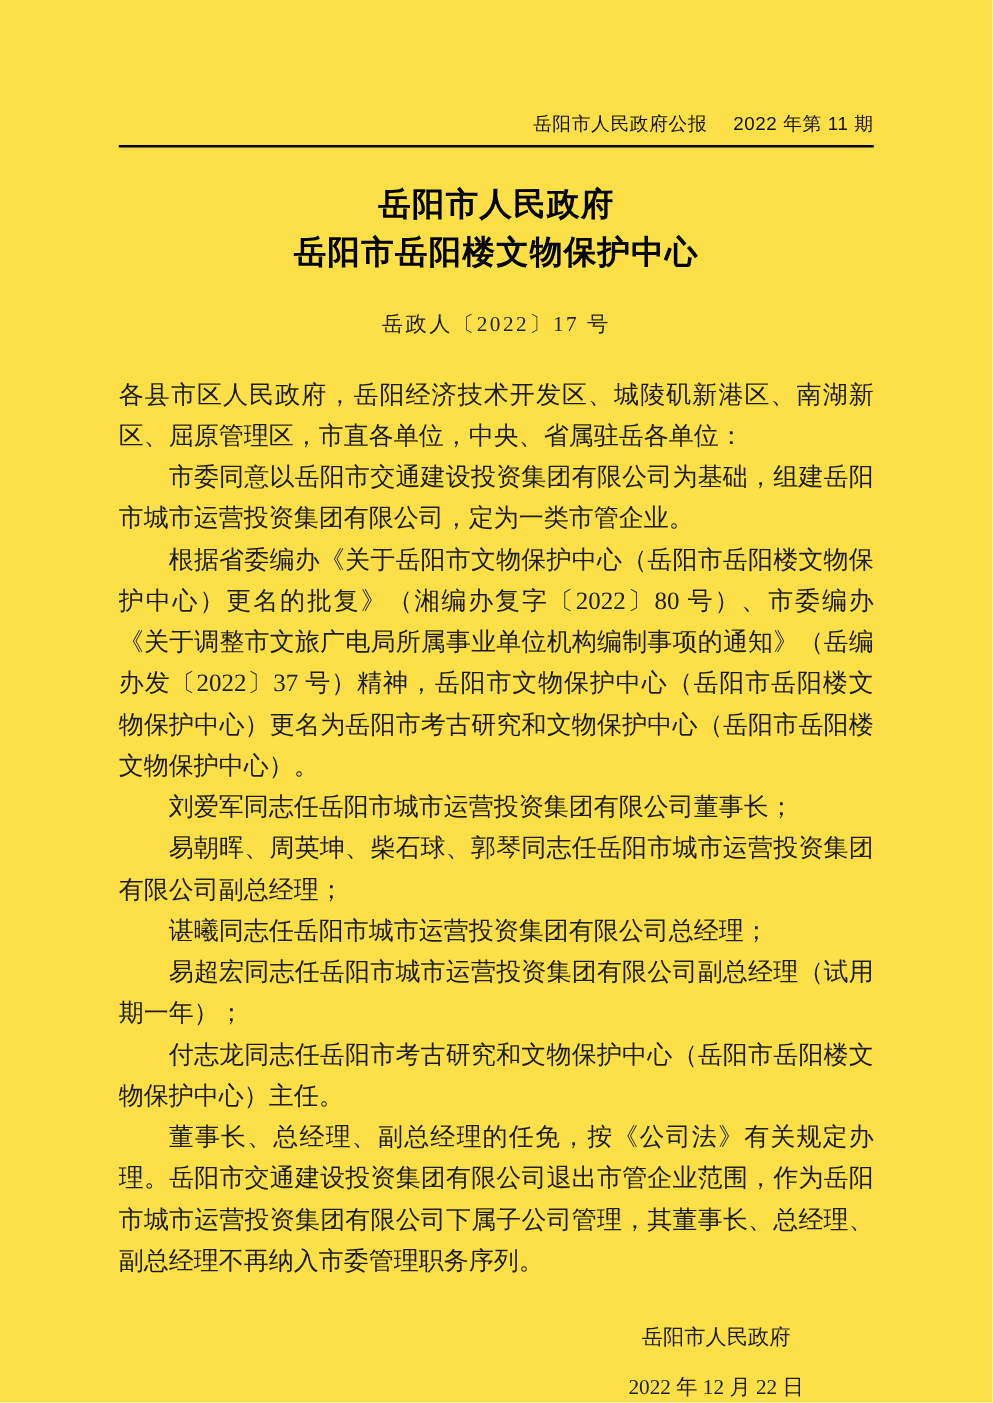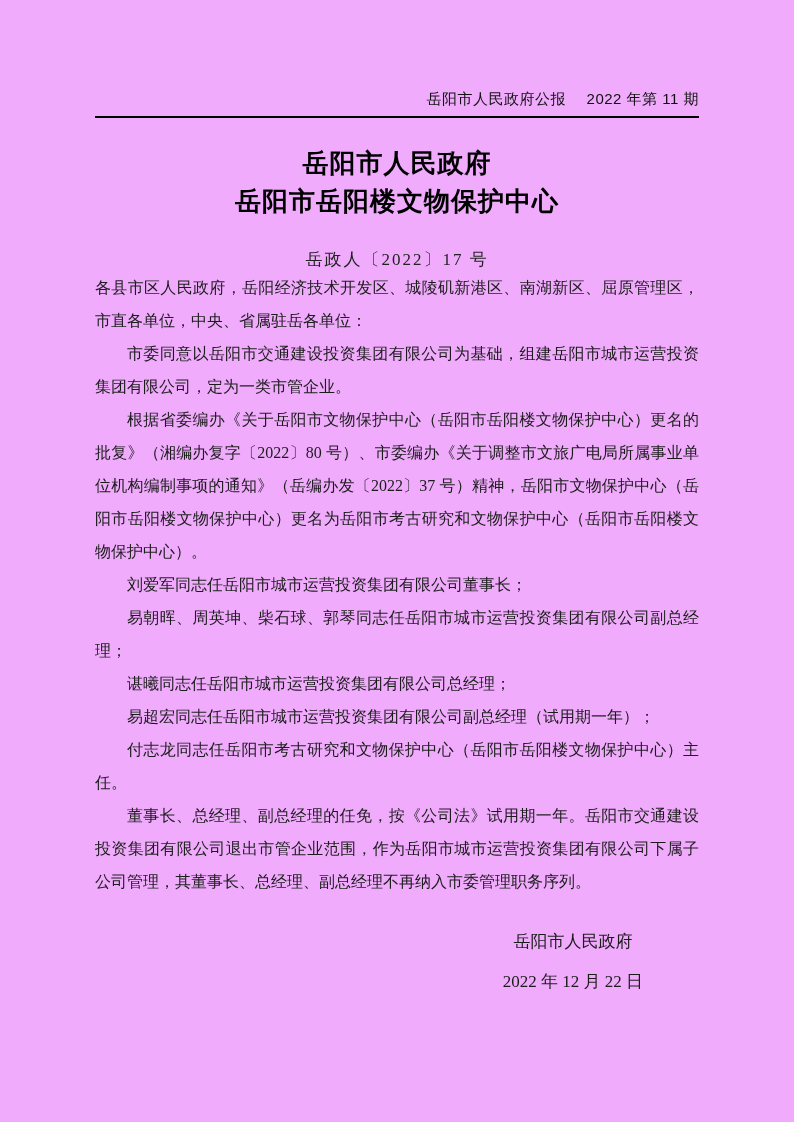--- a/index.html
+++ b/index.html
@@ -1,20 +1,20 @@
 <!DOCTYPE html>
 <html><head>
 <meta charset="utf-8">
 <style>
   * { margin: 0; padding: 0; box-sizing: border-box; }
   html, body { background: #ffffff; }
   .page {
     width: 794px;
     height: 1122px;
-    background: #f0abfc;
+    background: #fde047;
     color: #1c1c1c;
     font-family: "Liberation Serif", "DejaVu Serif", serif;
     padding: 90px 95px 0 95px;
     position: relative;
     overflow: hidden;
   }
   .gazette-header {
     text-align: right;
     font-family: "Liberation Sans", "DejaVu Sans", sans-serif;
     font-size: 15px;
@@ -36,21 +36,22 @@
   .doc-title .t-line { display: block; }
   .doc-number {
     margin-top: 27px;
     text-align: center;
     font-size: 17px;
     letter-spacing: 2px;
     color: #222222;
     font-family: Liberation Serif, serif;
   }
   .doc-body {
-    font-size: 16px;
+    margin-top: 29px;
+    font-size: 20px;
     line-height: 33px;
     text-align: justify;
     color: #1c1c1c;
   }
   .doc-body p { margin: 0; }
   .doc-body p.indent { text-indent: 2em; }
   .signature-block {
     margin-top: 24px;
     margin-left: auto;
     margin-right: 56px;
@@ -89,21 +90,21 @@
 
   <div class="doc-body">
     <p>各县市区人民政府，岳阳经济技术开发区、城陵矶新港区、南湖新区、屈原管理区，市直各单位，中央、省属驻岳各单位：</p>
     <p class="indent">市委同意以岳阳市交通建设投资集团有限公司为基础，组建岳阳市城市运营投资集团有限公司，定为一类市管企业。</p>
     <p class="indent">根据省委编办《关于岳阳市文物保护中心（岳阳市岳阳楼文物保护中心）更名的批复》（湘编办复字〔2022〕80 号）、市委编办《关于调整市文旅广电局所属事业单位机构编制事项的通知》（岳编办发〔2022〕37 号）精神，岳阳市文物保护中心（岳阳市岳阳楼文物保护中心）更名为岳阳市考古研究和文物保护中心（岳阳市岳阳楼文物保护中心）。</p>
     <p class="indent">刘爱军同志任岳阳市城市运营投资集团有限公司董事长；</p>
     <p class="indent">易朝晖、周英坤、柴石球、郭琴同志任岳阳市城市运营投资集团有限公司副总经理；</p>
     <p class="indent">谌曦同志任岳阳市城市运营投资集团有限公司总经理；</p>
     <p class="indent">易超宏同志任岳阳市城市运营投资集团有限公司副总经理（试用期一年）；</p>
     <p class="indent">付志龙同志任岳阳市考古研究和文物保护中心（岳阳市岳阳楼文物保护中心）主任。</p>
-    <p class="indent">董事长、总经理、副总经理的任免，按《公司法》试用期一年。岳阳市交通建设投资集团有限公司退出市管企业范围，作为岳阳市城市运营投资集团有限公司下属子公司管理，其董事长、总经理、副总经理不再纳入市委管理职务序列。</p>
+    <p class="indent">董事长、总经理、副总经理的任免，按《公司法》有关规定办理。岳阳市交通建设投资集团有限公司退出市管企业范围，作为岳阳市城市运营投资集团有限公司下属子公司管理，其董事长、总经理、副总经理不再纳入市委管理职务序列。</p>
   </div>
 
   <div class="signature-block">
     <div>岳阳市人民政府</div>
     <div>2022 年 12 月 22 日</div>
   </div>
 
 
 </div>
 

